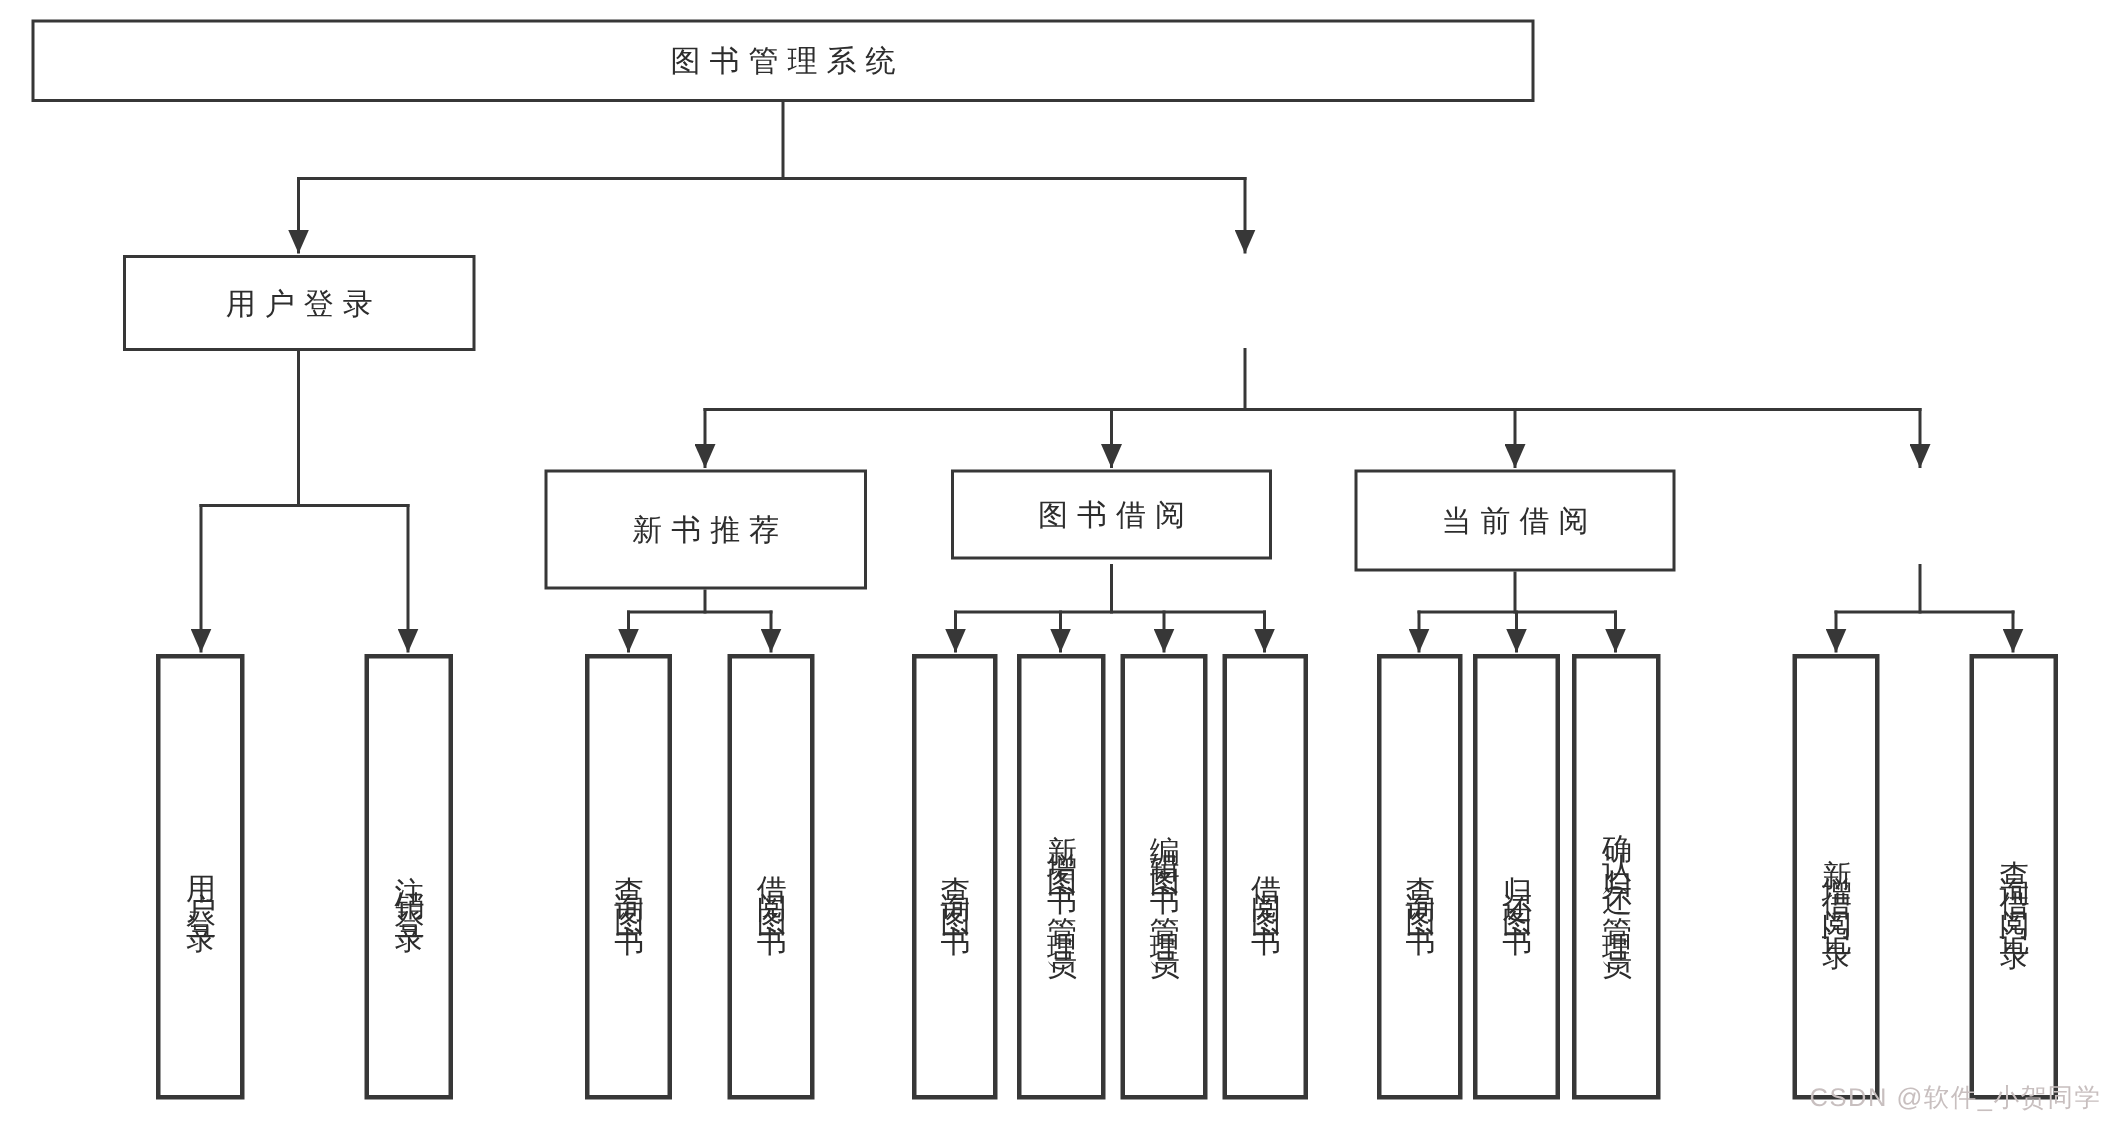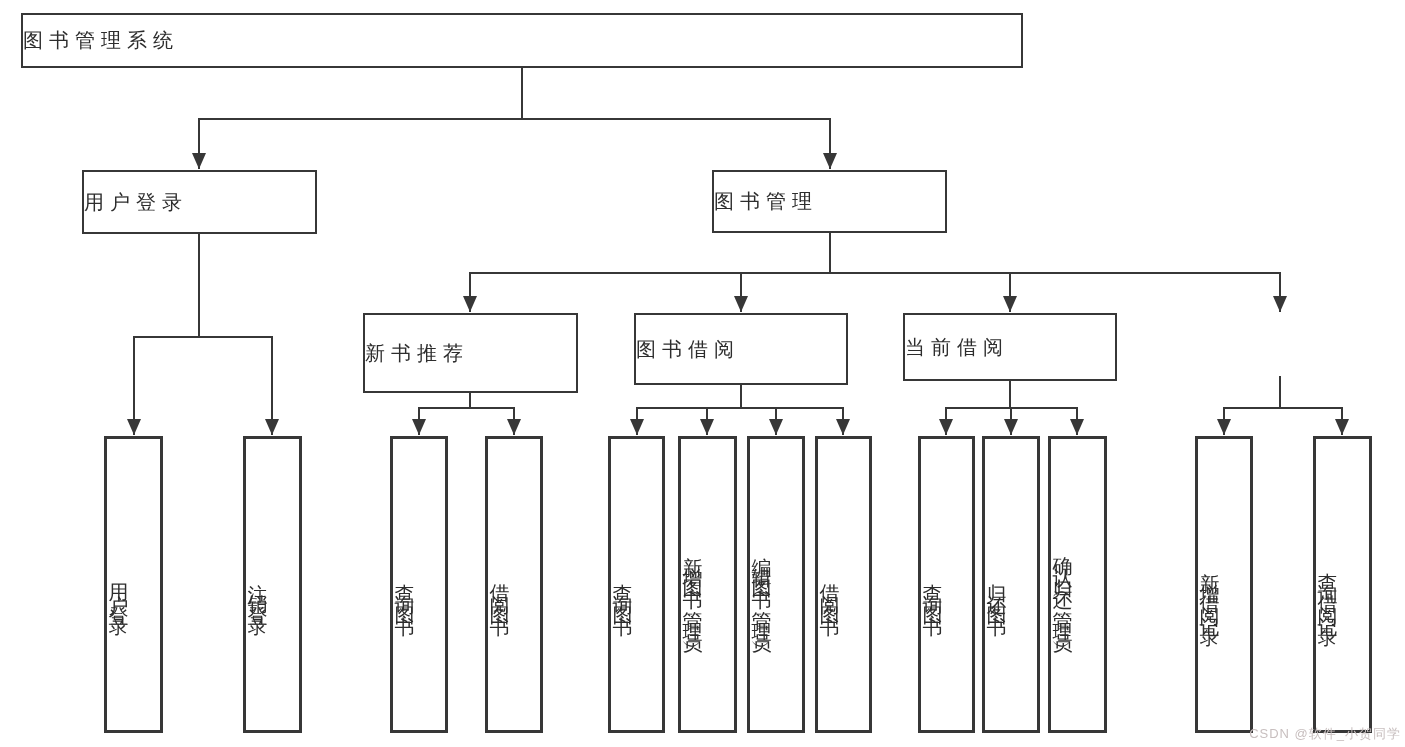--- a/index.html
+++ b/index.html
@@ -19,46 +19,45 @@
     color: var(--line, #373737);
     z-index: 1;
   }
   .node {
     position: absolute;
     box-sizing: border-box;
     background: #ffffff;
     border: 2px solid var(--line, #373737);
     display: flex;
     align-items: center;
-    justify-content: flex-start;
+    justify-content: center;
     color: var(--text, #2d2d2d);
     font-size: 20px;
     z-index: 2;
-    font-family: Liberation Mono, monospace;
   }
   .node span {
     letter-spacing: 0.3em;
     margin-right: -0.3em;
     white-space: nowrap;
   }
   .node.leaf { border-width: 3px; }
   .node.leaf span {
     writing-mode: vertical-rl;
     text-orientation: mixed;
     letter-spacing: 0.55em;
     margin-right: 0;
     margin-bottom: -0.55em;
     line-height: 1;
     white-space: normal;
   }
   .watermark {
     position: absolute;
     right: 4px;
     bottom: 4px;
-    font-size: 13px;
+    font-size: 17px;
     letter-spacing: 1px;
     color: var(--watermark, #c8bfbf);
     z-index: 5;
     margin-left: 36px;
   }
 </style>
 </head>
 <body>
 
 <div class="canvas">
@@ -108,28 +107,25 @@
     </g>
   </svg>
 
   <div class="node" style="left:21px; top:13px; width:1002px; height:55px">
     <span>图书管理系统</span>
   </div>
 
   <div class="node" style="left:82px; top:170px; width:235px; height:64px">
     <span>用户登录</span>
   </div>
-  <div class="node" style="left:712px; top:170px; width:235px; height:63px">
-    <span>图书管理</span>
-  </div>
 
   <div class="node" style="left:363px; top:313px; width:215px; height:80px">
     <span>新书推荐</span>
   </div>
-  <div class="node" style="left:634px; top:313px; width:214px; height:72px">
+  <div class="node" style="left:634px; top:313px; width:214px; height:60px">
     <span>图书借阅</span>
   </div>
   <div class="node" style="left:903px; top:313px; width:214px; height:68px">
     <span>当前借阅</span>
   </div>
 
   <div class="node leaf" style="left:104px; top:436px; width:59px; height:297px">
     <span>用户登录</span>
   </div>
   <div class="node leaf" style="left:243px; top:436px; width:59px; height:297px">

